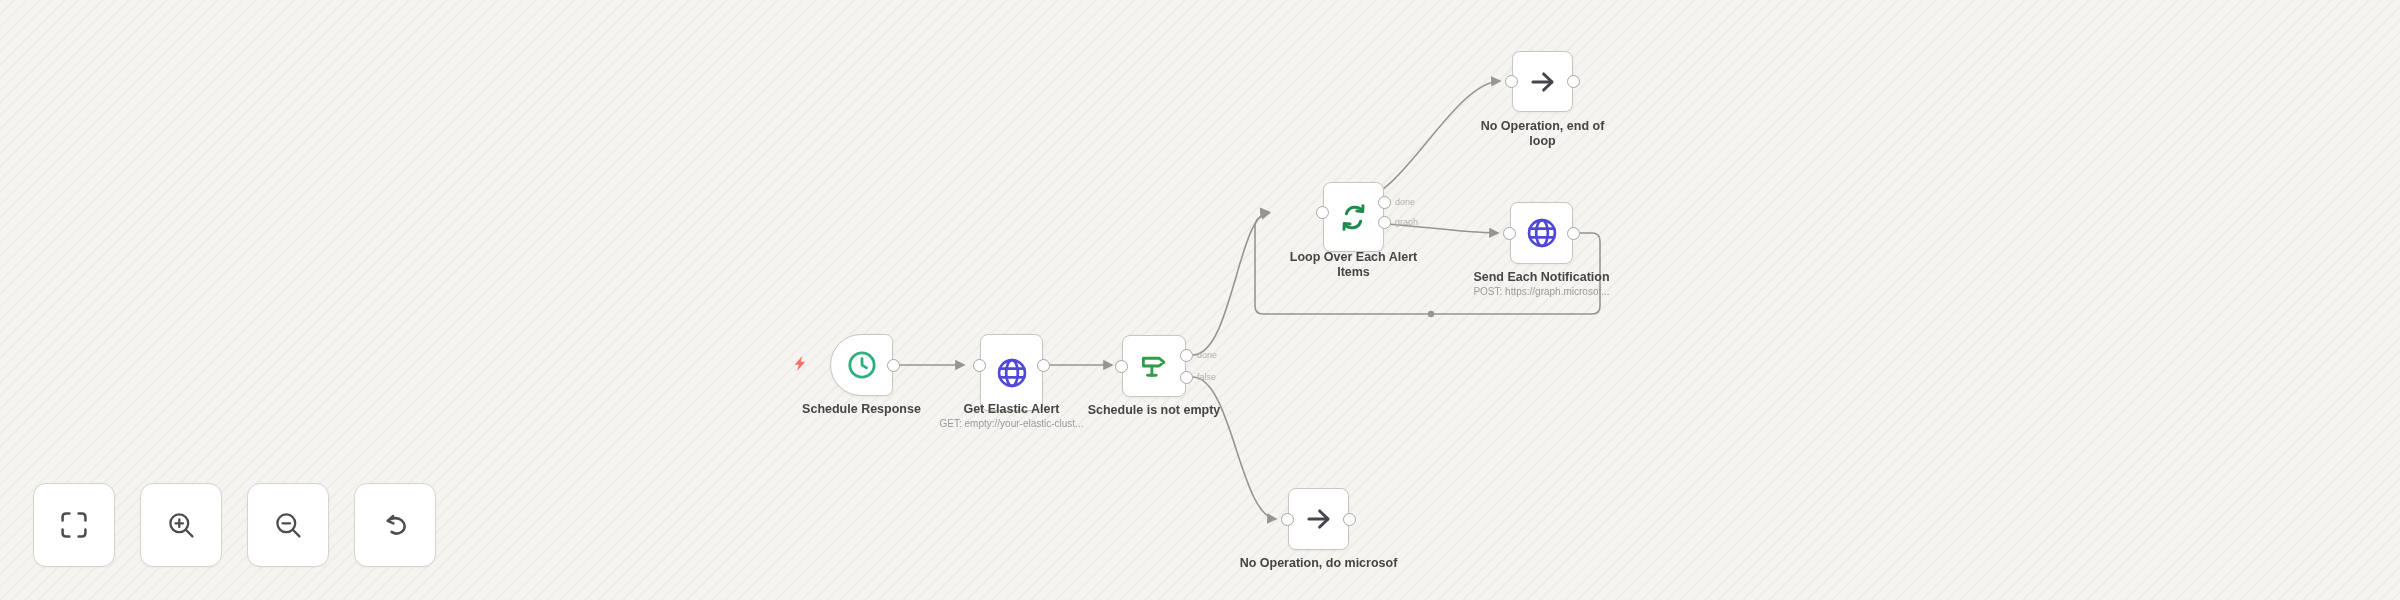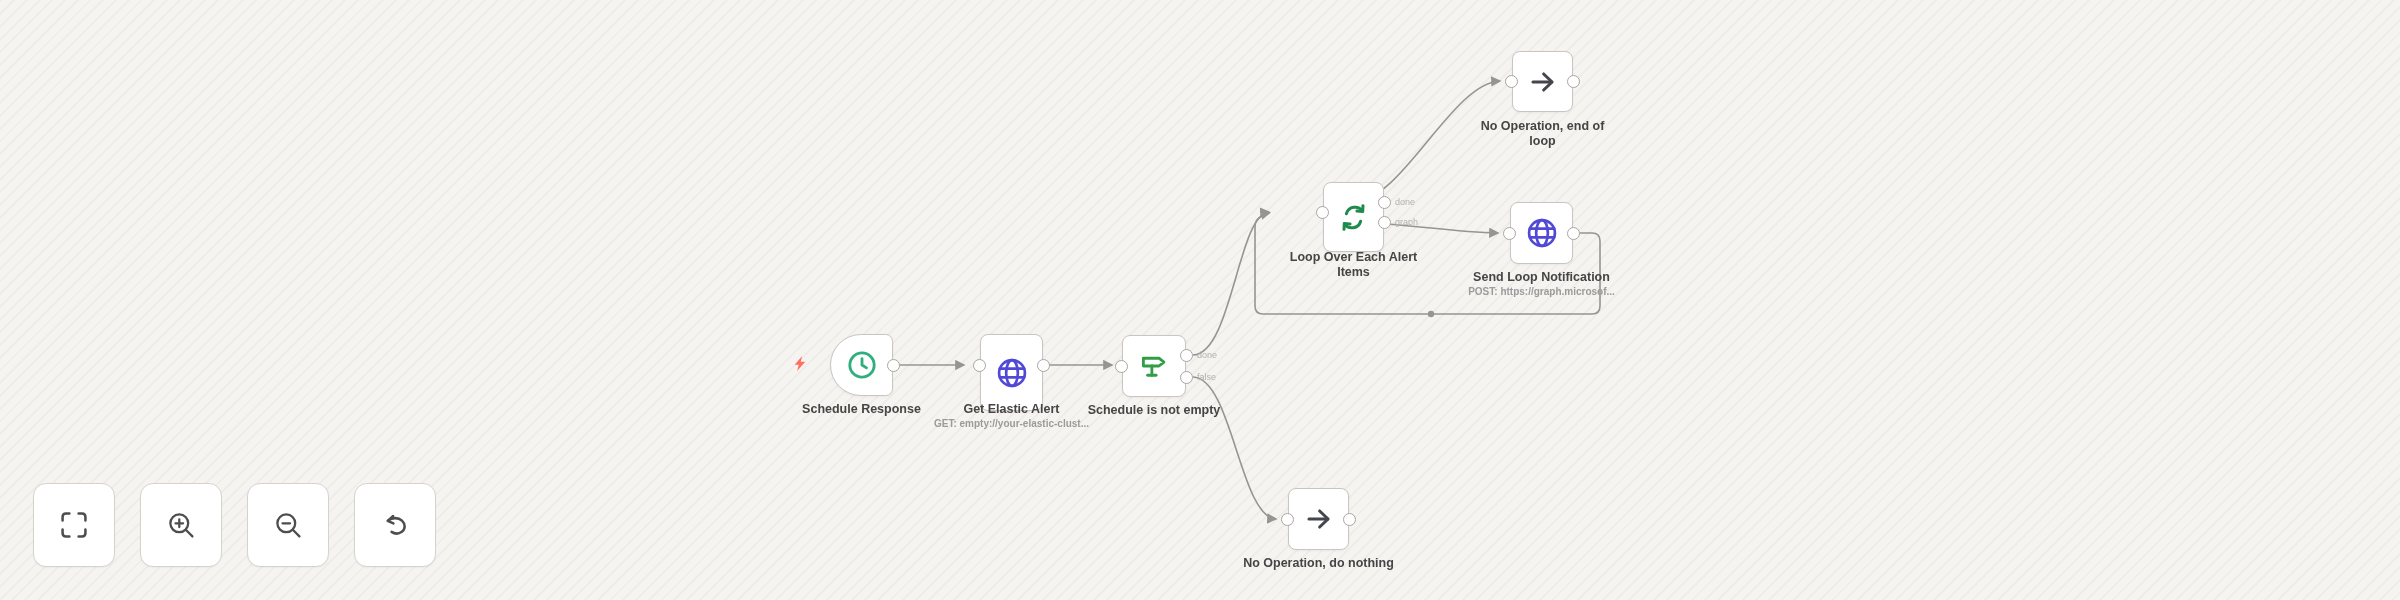--- a/index.html
+++ b/index.html
@@ -29,21 +29,21 @@
     border:1.7px solid #a9a5a1;border-radius:50%;box-sizing:border-box;z-index:3;
   }
   .node-label{
     position:absolute;left:50%;transform:translateX(-50%);
     text-align:center;font-size:12.5px;font-weight:600;color:#454545;
     line-height:1.18;width:200px;top:68px;
   }
   .node-label.narrow{width:136px;text-align:center;}
   .node-subtitle{
     position:absolute;left:50%;transform:translateX(-50%);
-    text-align:center;font-size:10px;font-weight:700;color:#9b9b9b;
+    text-align:center;font-size:10px;font-weight:400;color:#9b9b9b;
     white-space:nowrap;top:84px;
   }
   .port-label{
     position:absolute;font-size:9px;color:#b3b0ac;white-space:nowrap;z-index:2;
   }
   .n-icon{display:block;}
   .bolt{position:absolute;z-index:2;}
   .toolbar{position:absolute;left:33px;top:483px;display:flex;gap:25px;z-index:4;}
   .tool-btn{
     width:82px;height:84px;background:#ffffff;border:1.7px solid #d6d3cf;
@@ -149,21 +149,21 @@
       <svg class="n-icon" width="36" height="36" viewBox="0 0 24 24">
         <g fill="none" stroke-width="1.8" stroke-linecap="round" stroke="#5149d6">
           <circle cx="12" cy="12" r="8.6"></circle>
           <ellipse cx="12" cy="12" rx="3.9" ry="8.6"></ellipse>
           <path d="M3.9 9.1 H20.1 M3.9 14.9 H20.1"></path>
         </g>
       </svg>
     </div>
     <span class="port" style="left:-7px;top:24.5px"></span>
     <span class="port" style="right:-7px;top:24.5px"></span>
-    <div class="node-label">Send Loop Notification</div>
+    <div class="node-label">Send Each Notification</div>
     <div class="node-subtitle">POST: https://graph.microsof...</div>
   </div>
 
   <div class="node" style="left:1512px;top:51px;width:61px;height:61px">
     <div class="node-box">
       <svg class="n-icon" width="32" height="32" viewBox="0 0 24 24">
         <g fill="none" stroke-width="2.3" stroke-linecap="round" stroke-linejoin="round" stroke="#45454d">
           <path d="M4.5 12 H18.5"></path>
           <path d="M12.5 6 L18.8 12 L12.5 18"></path>
         </g>
@@ -178,21 +178,21 @@
     <div class="node-box">
       <svg class="n-icon" width="32" height="32" viewBox="0 0 24 24">
         <g fill="none" stroke-width="2.3" stroke-linecap="round" stroke-linejoin="round" stroke="#45454d">
           <path d="M4.5 12 H18.5"></path>
           <path d="M12.5 6 L18.8 12 L12.5 18"></path>
         </g>
       </svg>
     </div>
     <span class="port" style="left:-7px;top:24.5px"></span>
     <span class="port" style="right:-7px;top:24.5px"></span>
-    <div class="node-label">No Operation, do nothing</div>
+    <div class="node-label">No Operation, do microsof</div>
   </div>
 
   <div class="toolbar">
     <div class="tool-btn">
       <svg width="32" height="32" viewBox="0 0 28 28">
         <g fill="none" stroke-width="2.2" stroke-linecap="round" stroke="#4d4d4d">
           <path d="M10 4 H7 Q4 4 4 7 V10"></path>
           <path d="M18 4 H21 Q24 4 24 7 V10"></path>
           <path d="M24 18 V21 Q24 24 21 24 H18"></path>
           <path d="M10 24 H7 Q4 24 4 21 V18"></path>

